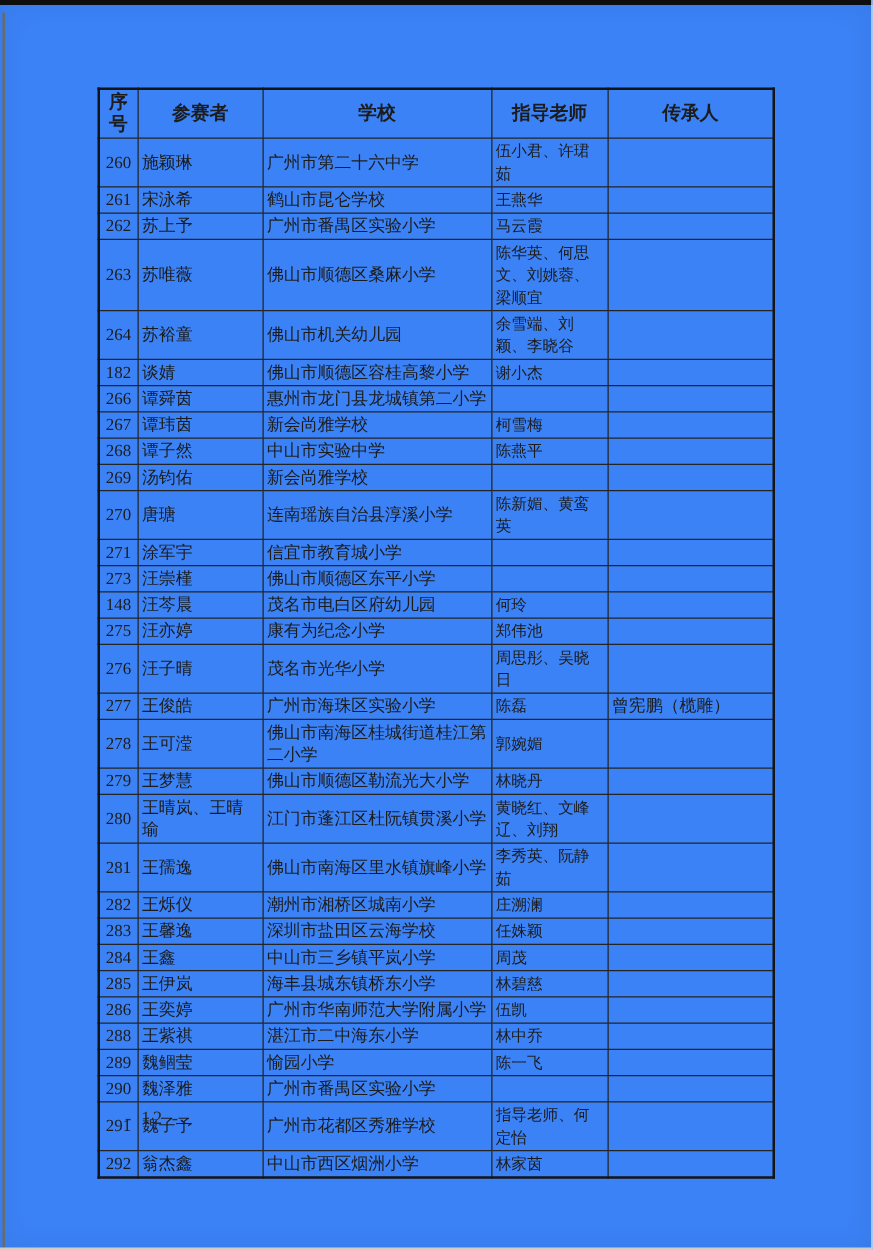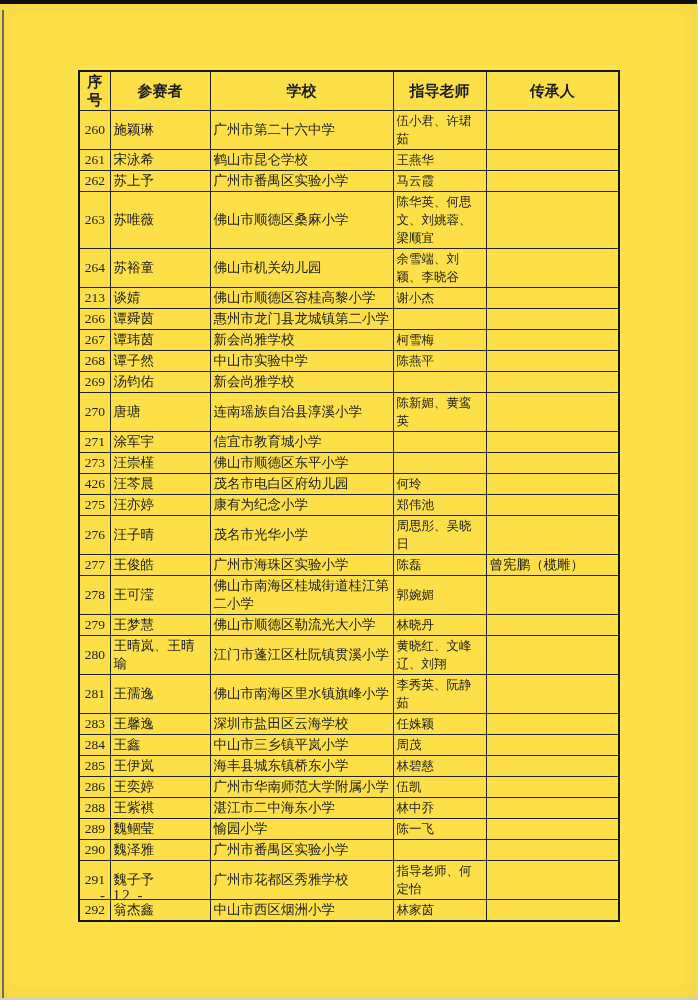--- a/index.html
+++ b/index.html
@@ -1,20 +1,20 @@
 <!DOCTYPE html>
 <html><head>
 <meta charset="utf-8">
 <style>
   html, body { margin: 0; padding: 0; background: #ffffff; }
   .scan {
     position: relative;
     width: 698px;
     height: 1000px;
-    background: #fde047;
+    background: #3b82f6;
     overflow: hidden;
     font-family: "Liberation Serif", "DejaVu Serif", serif;
     color: #1c1c1c;
     box-shadow: inset 0 0 24px rgba(0,0,0,0.07);
   }
   
   .edge-top   { position:absolute; top:0; left:0; width:698px; height:4px; background:#0e0e0e; }
   .edge-left  { position:absolute; top:10px; left:2px; width:2px; height:990px; background:#6a6a68; }
   .edge-right { position:absolute; top:0; right:0; width:1px; height:1000px; background:#d8d8d4; }
   .edge-bottom{ position:absolute; bottom:0; left:0; width:698px; height:2px; background:#cfcfc9; }
@@ -120,21 +120,21 @@
 
   <tr>
     <td class="c-no">264</td>
     <td class="c-participant">苏裕童</td>
     <td class="c-school">佛山市机关幼儿园</td>
     <td class="c-teachers">余雪端、刘颖、李晓谷</td>
     <td class="c-inheritor"></td>
   </tr>
 
   <tr>
-    <td class="c-no">213</td>
+    <td class="c-no">182</td>
     <td class="c-participant">谈婧</td>
     <td class="c-school">佛山市顺德区容桂高黎小学</td>
     <td class="c-teachers">谢小杰</td>
     <td class="c-inheritor"></td>
   </tr>
 
   <tr>
     <td class="c-no">266</td>
     <td class="c-participant">谭舜茵</td>
     <td class="c-school">惠州市龙门县龙城镇第二小学</td>
@@ -185,21 +185,21 @@
 
   <tr>
     <td class="c-no">273</td>
     <td class="c-participant">汪崇槿</td>
     <td class="c-school">佛山市顺德区东平小学</td>
     <td class="c-teachers"></td>
     <td class="c-inheritor"></td>
   </tr>
 
   <tr>
-    <td class="c-no">426</td>
+    <td class="c-no">148</td>
     <td class="c-participant">汪芩晨</td>
     <td class="c-school">茂名市电白区府幼儿园</td>
     <td class="c-teachers">何玲</td>
     <td class="c-inheritor"></td>
   </tr>
 
   <tr>
     <td class="c-no">275</td>
     <td class="c-participant">汪亦婷</td>
     <td class="c-school">康有为纪念小学</td>
@@ -248,20 +248,27 @@
   </tr>
 
   <tr>
     <td class="c-no">281</td>
     <td class="c-participant">王孺逸</td>
     <td class="c-school">佛山市南海区里水镇旗峰小学</td>
     <td class="c-teachers">李秀英、阮静茹</td>
     <td class="c-inheritor"></td>
   </tr>
 
+  <tr>
+    <td class="c-no">282</td>
+    <td class="c-participant">王烁仪</td>
+    <td class="c-school">潮州市湘桥区城南小学</td>
+    <td class="c-teachers">庄溯澜</td>
+    <td class="c-inheritor"></td>
+  </tr>
 
   <tr>
     <td class="c-no">283</td>
     <td class="c-participant">王馨逸</td>
     <td class="c-school">深圳市盐田区云海学校</td>
     <td class="c-teachers">任姝颖</td>
     <td class="c-inheritor"></td>
   </tr>
 
   <tr>

